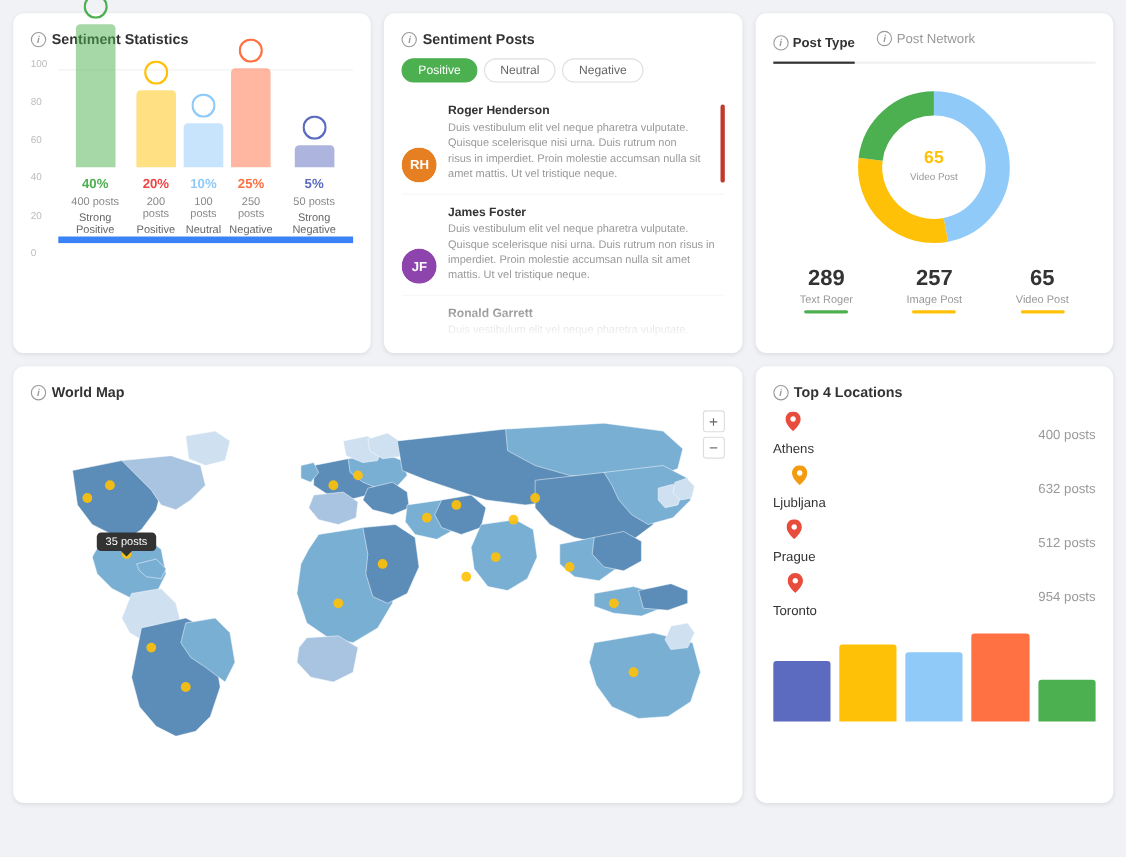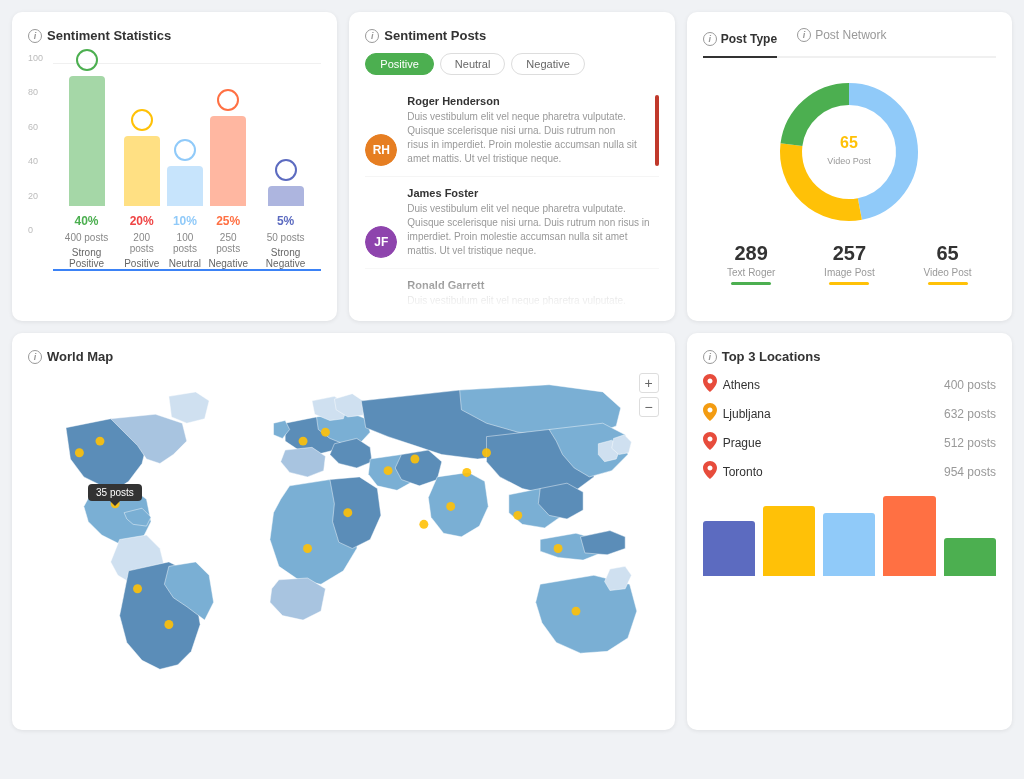--- a/index.html
+++ b/index.html
@@ -61,25 +61,25 @@
       top: 0;
       bottom: 18px;
       display: flex;
       flex-direction: column;
       justify-content: space-between;
       font-size: 9px;
       color: #bbb;
     }
     .chart-body {
       margin-left: 25px;
-      height: 208px;
+      height: 158px;
       display: flex;
       align-items: flex-end;
       justify-content: center;
-      border-bottom: 2px solid #3b82f6;
+      border-bottom: 6px solid #3b82f6;
       position: relative;
     }
     .chart-body::before {
       content: '';
       position: absolute;
       top: 0; left: 0; right: 0;
       height: 1px;
       background: #f0f0f0;
     }
     .bar-group {
@@ -327,20 +327,21 @@
     }
     .location-item {
       display: flex;
       align-items: center;
       justify-content: space-between;
     }
     .location-left {
       display: flex;
       align-items: center;
       gap: 6px;
+      flex-direction: column;
     }
     .location-pin {
       font-size: 14px;
     }
     .location-name {
       font-size: 12px;
       color: #333;
       font-weight: 500;
     }
     .location-posts {
@@ -622,21 +623,21 @@
         <circle cx="55" cy="88" r="5" fill="#FFC107" opacity="0.9"></circle>
         <circle cx="440" cy="168" r="5" fill="#FFC107" opacity="0.9"></circle>
         <circle cx="488" cy="110" r="5" fill="#FFC107" opacity="0.9"></circle>
       </svg>
     </div>
   </div>
 
   <div class="card top-locations">
     <div class="card-title">
       <span class="info-icon">i</span>
-      <span>Top 3 Locations</span>
+      <span>Top 4 Locations</span>
     </div>
     <div class="location-list" id="location-list">
 
     <div class="location-item">
           <div class="location-left">
             <span class="location-pin"><svg width="14" height="18" viewBox="0 0 14 18">
                 <path d="M7 0C3.13 0 0 3.13 0 7c0 5.25 7 11 7 11s7-5.75 7-11c0-3.87-3.13-7-7-7zm0 9.5C5.62 9.5 4.5 8.38 4.5 7S5.62 4.5 7 4.5 9.5 5.62 9.5 7 8.38 9.5 7 9.5z" fill="#e74c3c"></path>
               </svg></span>
             <span class="location-name">Athens</span>
           </div>

